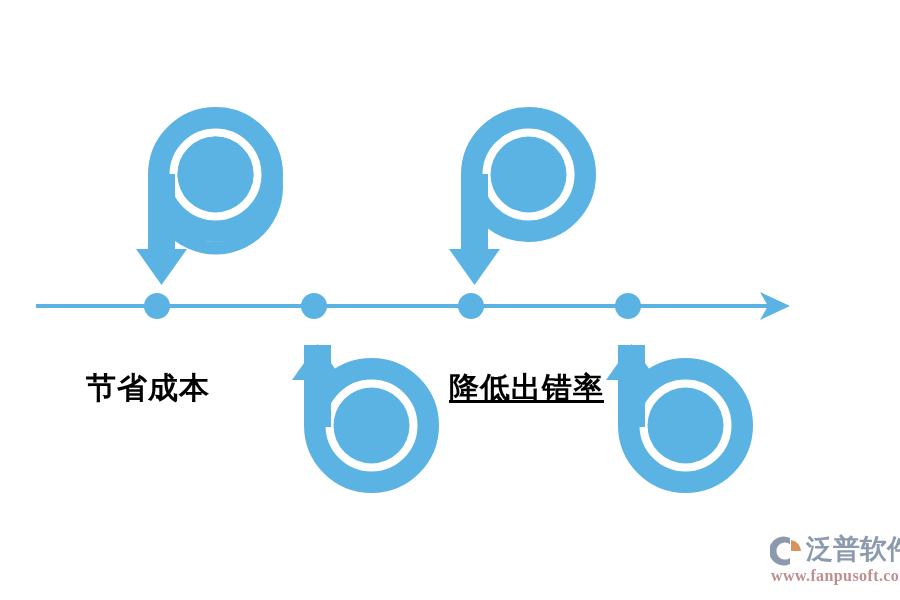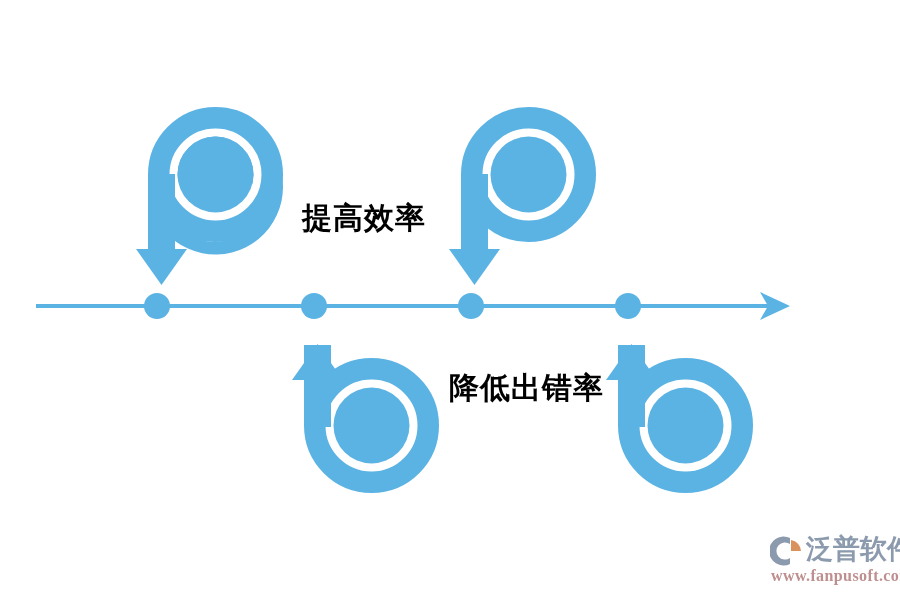--- a/index.html
+++ b/index.html
@@ -28,21 +28,21 @@
     color: #000000;
     font-family: "Liberation Sans", "DejaVu Sans", sans-serif;
     font-weight: bold;
     font-size: 30px;
     line-height: 34px;
     letter-spacing: 1px;
     white-space: nowrap;
   }
   #label-0 { left: 86px;  top: 371px; }
   #label-1 { left: 302px; top: 201px; }
-  #label-2 { left: 449px; top: 371px; }
+  #label-2 { left: 449px; top: 371px; text-decoration: underline; }
   #label-3 { left: 637px; top: 201px; }
 
   
   #watermark {
     position: absolute;
     left: 770px;
     top: 533px;
     width: 124px;
     height: 54px;
   }
@@ -134,22 +134,22 @@
       <circle cx="685.5" cy="425.5" r="54" fill="none" stroke="#5BB3E4" stroke-width="27"></circle>
       <circle cx="685.5" cy="425.5" r="42" fill="none" stroke="#FFFFFF" stroke-width="8"></circle>
       <circle cx="685.5" cy="425.5" r="38" fill="#5BB3E4"></circle>
       <rect x="618" y="345" width="27" height="82" fill="#5BB3E4"></rect>
       <polygon points="606,380 657,380 631.5,344" fill="#5BB3E4"></polygon>
     </g>
     <circle cx="628" cy="306" r="13" fill="#5BB3E4"></circle>
 
   </svg>
 
+  <div class="label" id="label-0">节省成本</div>
 
-  <div class="label" id="label-1">提高效率</div>
 
   <div class="label" id="label-2">降低出错率</div>
 
 
   <div id="watermark">
     <svg id="watermark-mark" viewBox="0 0 34 30" xmlns="http://www.w3.org/2000/svg">
       <path d="M17 1 A 15 15 0 1 0 17 29 A 15 15 0 1 0 17 1 Z" fill="none" stroke="#8C9AAE" stroke-width="0"></path>
       <path d="M20 2 A 14.5 14.5 0 1 0 20 28 L 20 22 A 8.6 8.6 0 1 1 20 8 Z" fill="#8C9AAE"></path>
       <path d="M21 4 A 11.5 11.5 0 0 1 31 15 L 21 15 Z" fill="#D9915E"></path>
     </svg>

